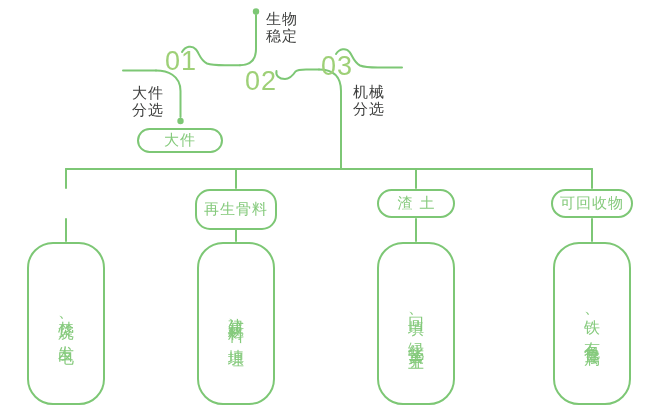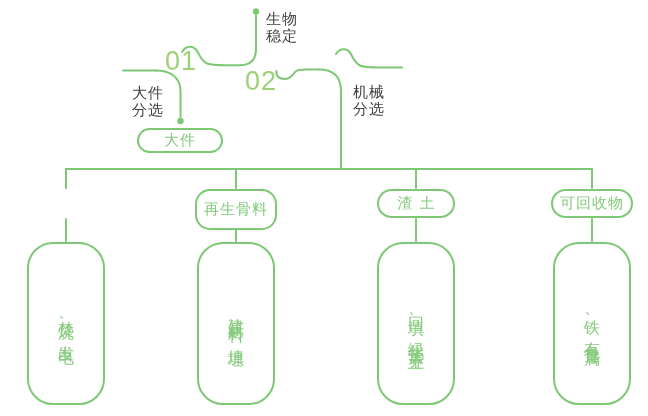--- a/index.html
+++ b/index.html
@@ -77,20 +77,21 @@
 
     <path d="M66,219 V241"></path>
     <path d="M236,219 V241"></path>
     <path d="M416,219 V241"></path>
     <path d="M592,219 V241"></path>
   </svg>
 
 
   <div class="num" style="left:158px;top:48px;">01</div>
   <div class="num" style="left:238px;top:52px;margin-top:16px;">02</div>
+  <div class="num" style="left:314px;top:53px;">03</div>
 
   <div class="lbl" style="left:132px;top:85px;">大件
 分选</div>
   <div class="lbl" style="left:266px;top:11px;">生物
 稳定</div>
   <div class="lbl" style="left:353px;top:84px;">机械
 分选</div>
 
   <div class="pill" style="left:137px;top:128px;width:86px;height:25px;border-radius:13px;">
     <span>大件</span>

